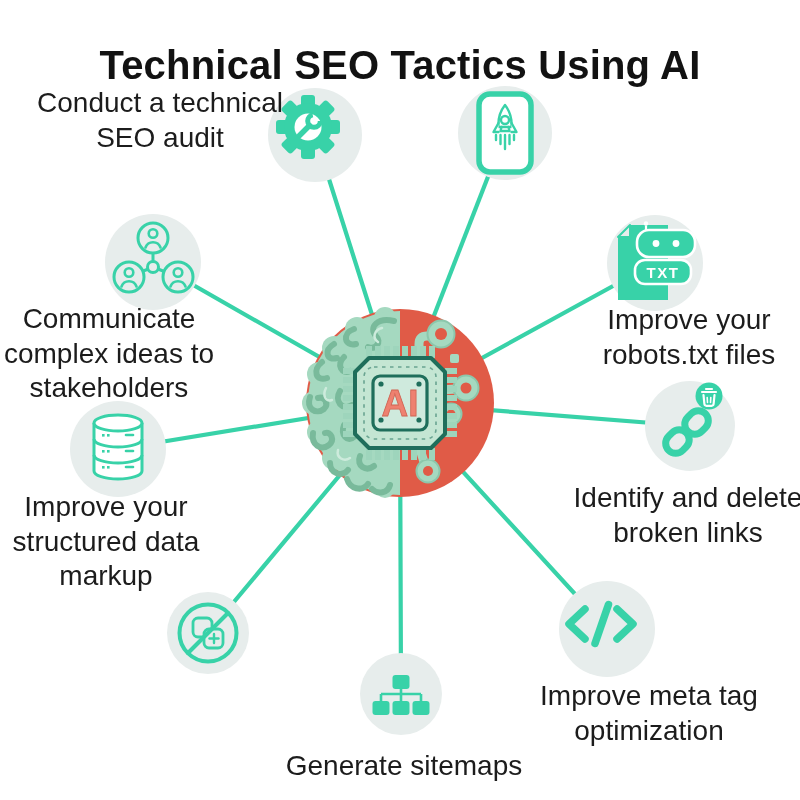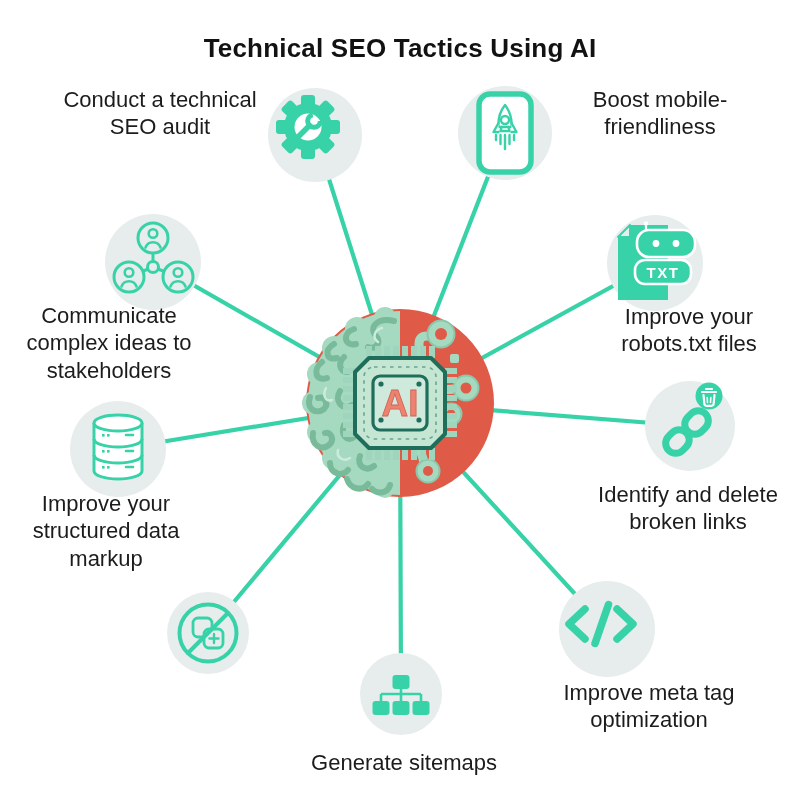--- a/index.html
+++ b/index.html
@@ -2,26 +2,26 @@
 <html><head>
 <meta charset="utf-8">
 <style>
   html,body{margin:0;padding:0;background:#fff;}
   .stage{
     position:relative;width:800px;height:800px;background:#fff;overflow:hidden;
     font-family:"Liberation Sans","DejaVu Sans",sans-serif;
   }
   .title{
     position:absolute;top:16px;left:0;width:100%;text-align:center;
-    font-size:26px;font-weight:700;color:#121212;letter-spacing:.2px;
+    font-size:40px;font-weight:700;color:#121212;letter-spacing:.2px;
   }
   .diagram-svg{position:absolute;left:0;top:0;}
   .label{
     position:absolute;transform:translateX(-50%);text-align:center;
-    font-size:22px;line-height:1.24;color:#1c1c1c;white-space:pre-line;width:260px;
+    font-size:28px;line-height:1.24;color:#1c1c1c;white-space:pre-line;width:260px;
   }
 </style>
 </head>
 <body>
 
 <div class="stage">
 
   <h1 class="title">Technical SEO Tactics Using AI</h1>
 
   <svg class="diagram-svg" width="800" height="800" viewBox="0 0 800 800">
@@ -278,22 +278,20 @@
       <g transform="translate(-6,-5)" stroke="#38d2a8" stroke-width="7.5" fill="none" stroke-linecap="round" stroke-linejoin="round">
         <path d="M -16,-15 L -32,0 L -16,15"></path>
         <path d="M 16,-15 L 32,0 L 16,15"></path>
         <line x1="7.5" y1="-19.5" x2="-6" y2="19.5"></line>
       </g>
     </g>
   </svg>
 
   <div class="label" style="left:160px;top:86px">Conduct a technical
 SEO audit</div>
-  <div class="label" style="left:660px;top:86px">Boost mobile-
-friendliness</div>
   <div class="label" style="left:109px;top:302px">Communicate
 complex ideas to
 stakeholders</div>
   <div class="label" style="left:689px;top:303px">Improve your
 robots.txt files</div>
   <div class="label" style="left:106px;top:490px">Improve your
 structured data
 markup</div>
   <div class="label" style="left:688px;top:481px">Identify and delete
 broken links</div>

